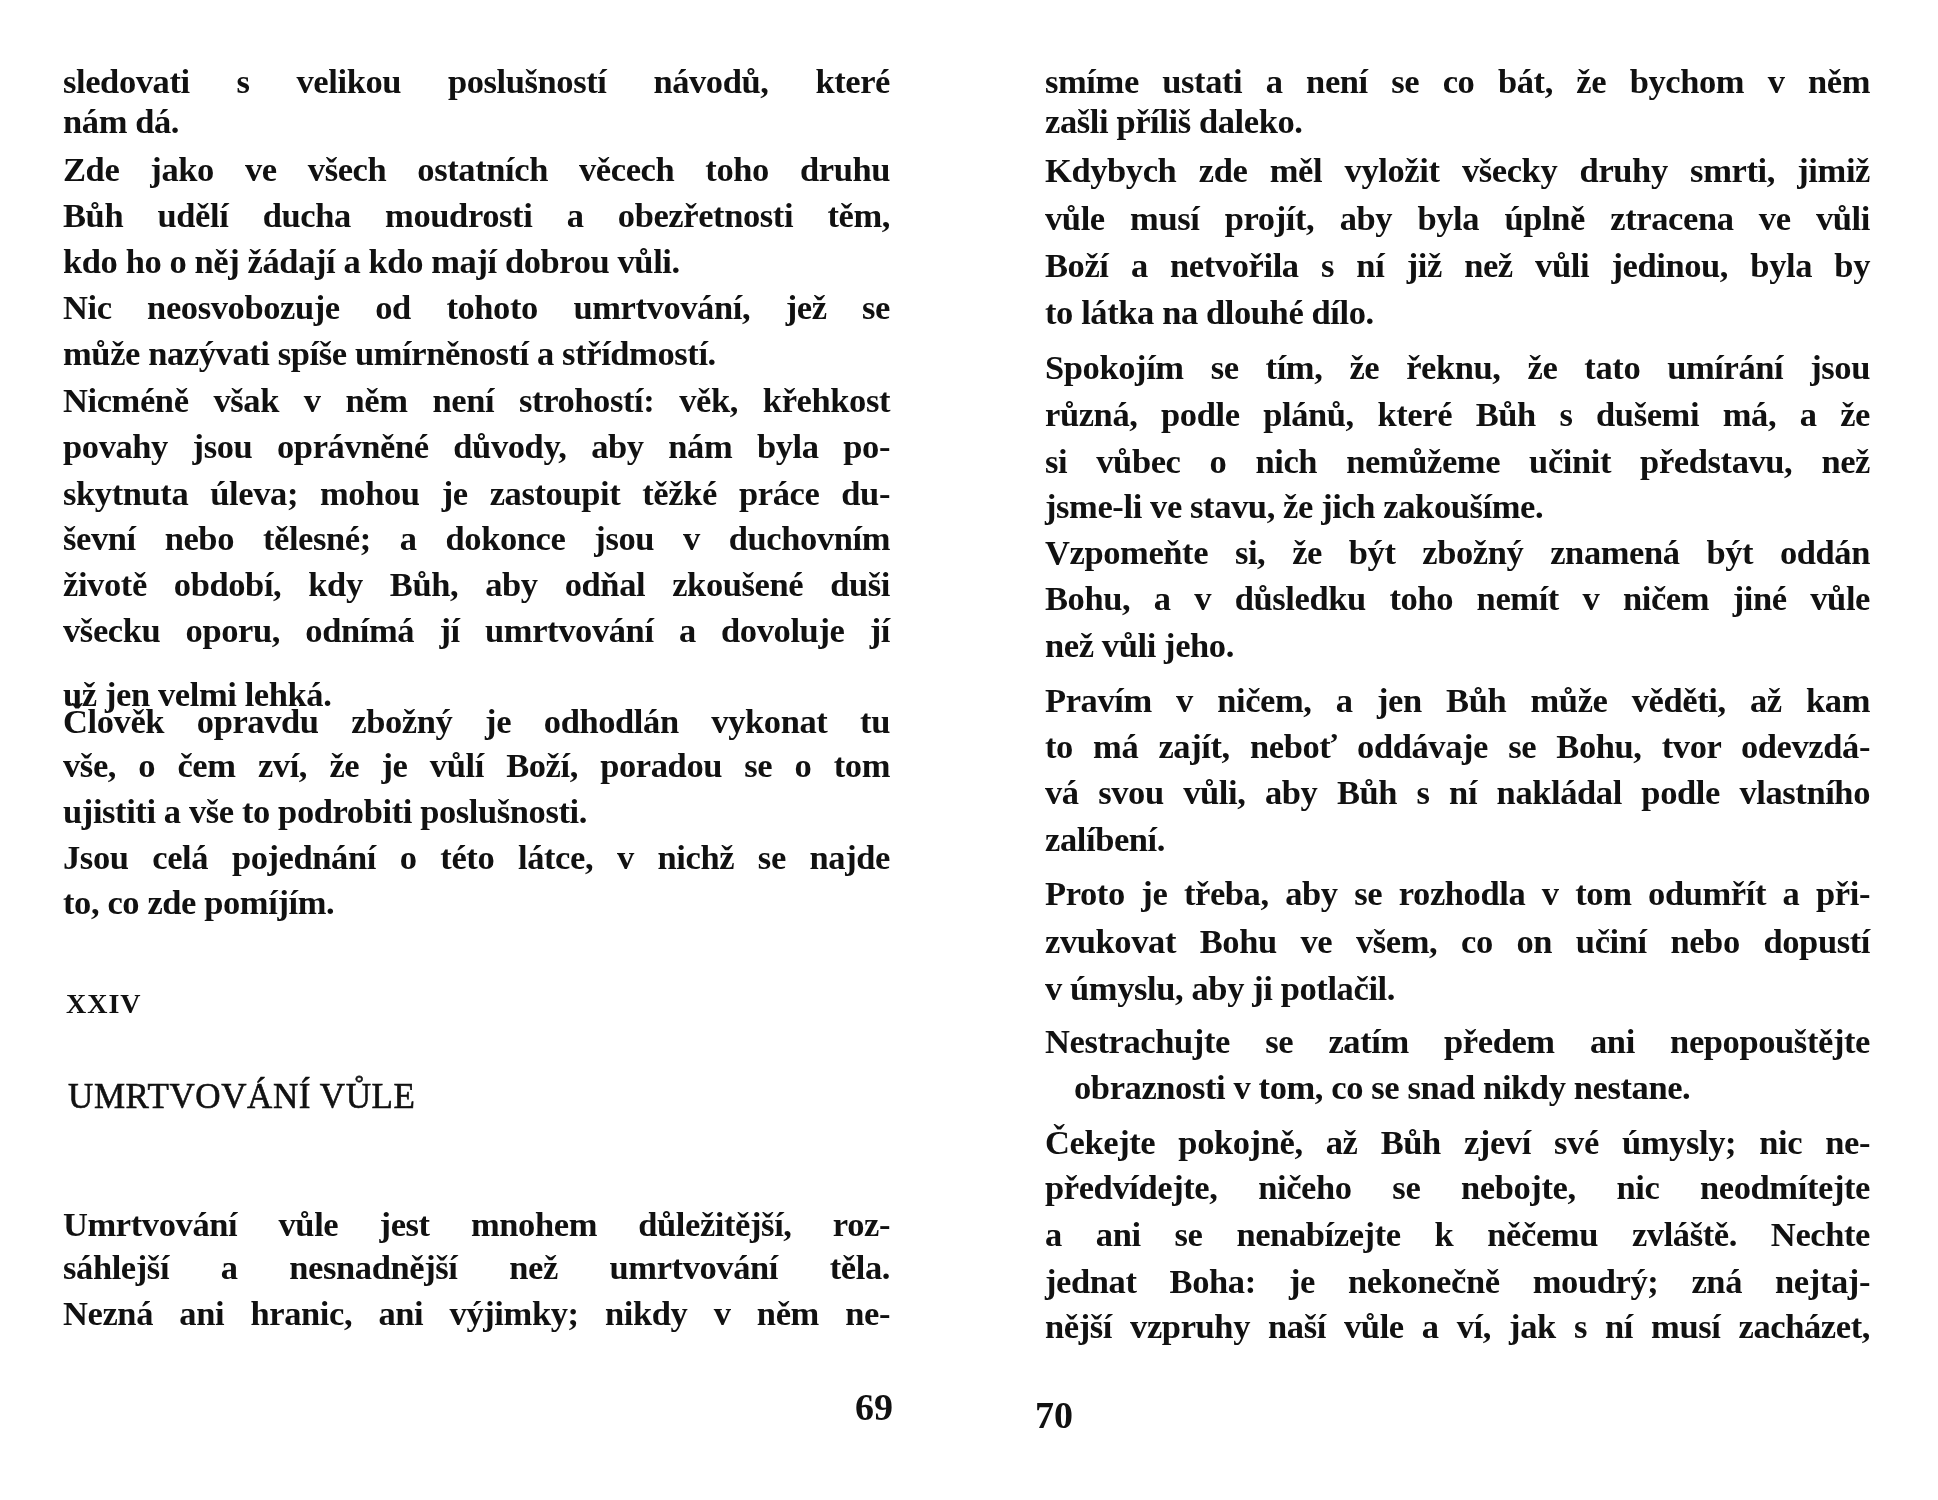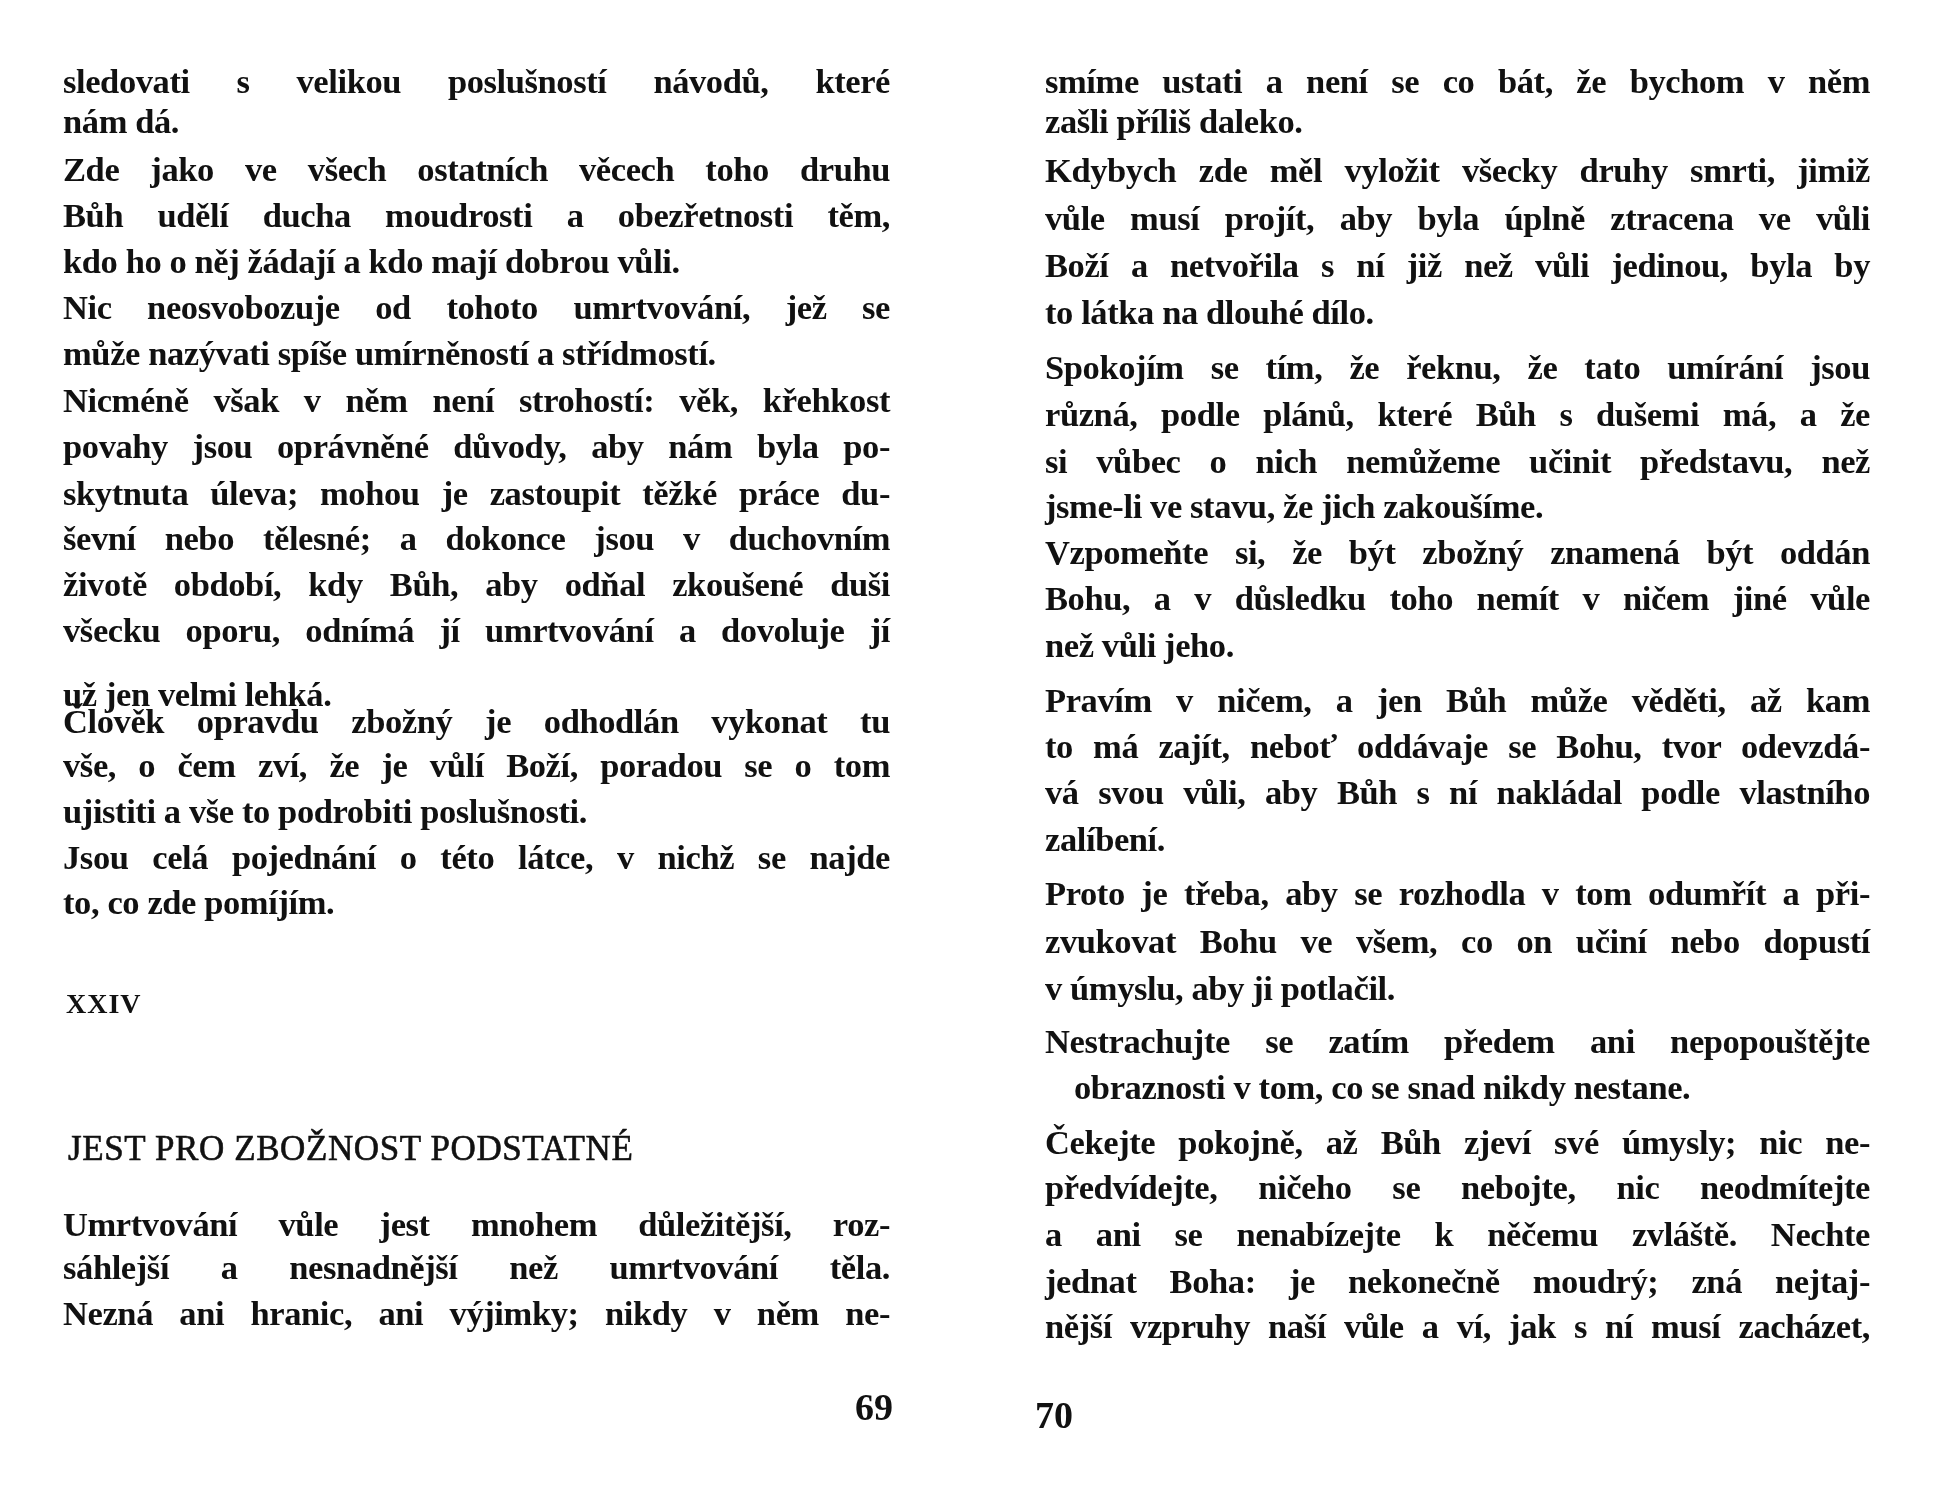--- a/index.html
+++ b/index.html
@@ -88,21 +88,21 @@
       <div class="line" style="top: 607px;">všecku oporu, odnímá jí umrtvování a dovoluje jí</div>
       <div class="line last" style="top: 671px;">už jen velmi lehká.</div>
       <div class="line" style="top: 698px;">Člověk opravdu zbožný je odhodlán vykonat tu</div>
       <div class="line" style="top: 742px;">vše, o čem zví, že je vůlí Boží, poradou se o tom</div>
       <div class="line last" style="top: 788px;">ujistiti a vše to podrobiti poslušnosti.</div>
       <div class="line" style="top: 834px;">Jsou celá pojednání o této látce, v nichž se najde</div>
       <div class="line last" style="top: 879px;">to, co zde pomíjím.</div>
     </div>
 
   <div class="chapter-num" style="top:981px;">XXIV</div>
-  <div class="heading" style="top:1126px;">JEST PRO ZBOŽNOST PODSTATNÉ</div>
+  <div class="heading" style="top:1074px;">UMRTVOVÁNÍ VŮLE</div>
 
   <div id="left-after">
       <div class="line" style="top: 1201px;">Umrtvování vůle jest mnohem důležitější, roz-</div>
       <div class="line" style="top: 1244px;">sáhlejší a nesnadnější než umrtvování těla.</div>
       <div class="line" style="top: 1290px;">Nezná ani hranic, ani výjimky; nikdy v něm ne-</div>
     </div>
 
   <div class="page-number" style="top:1384px; left:855px;">69</div>
 </div>
 

